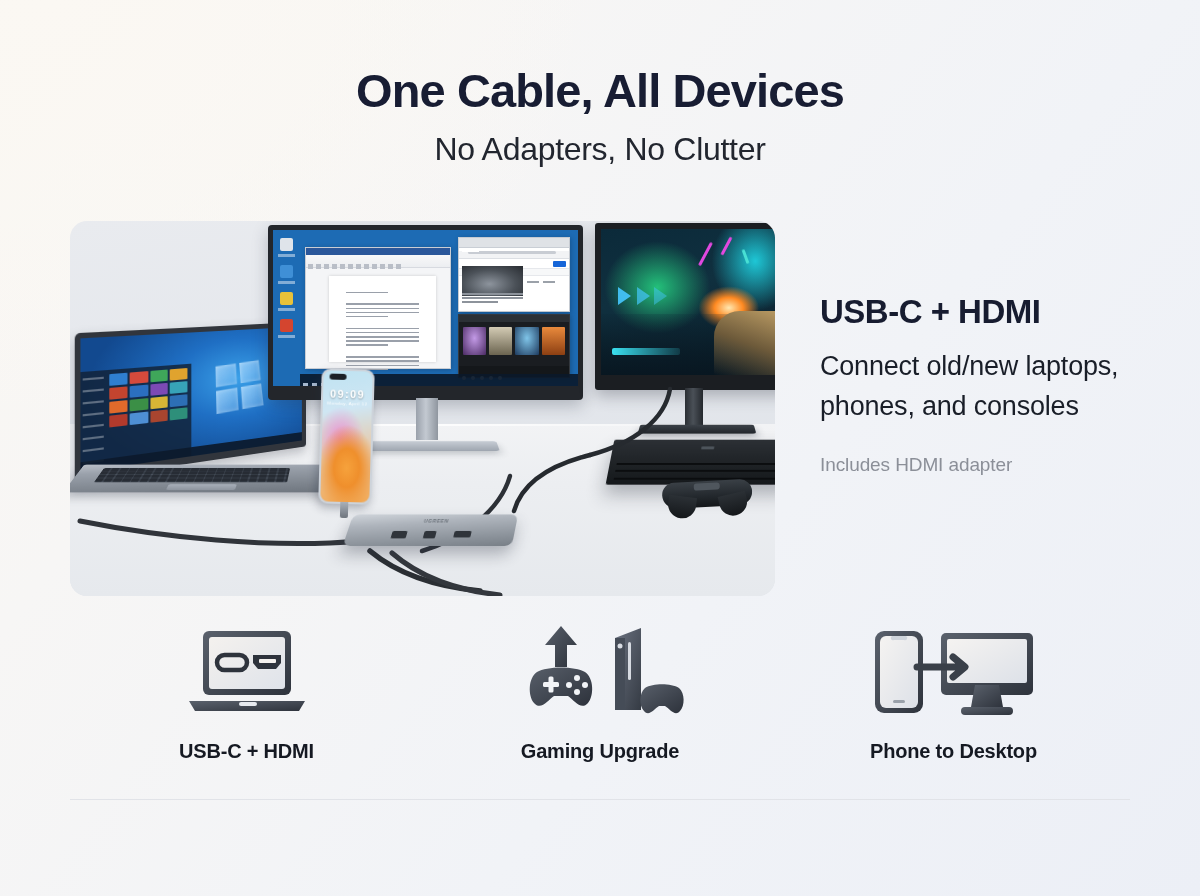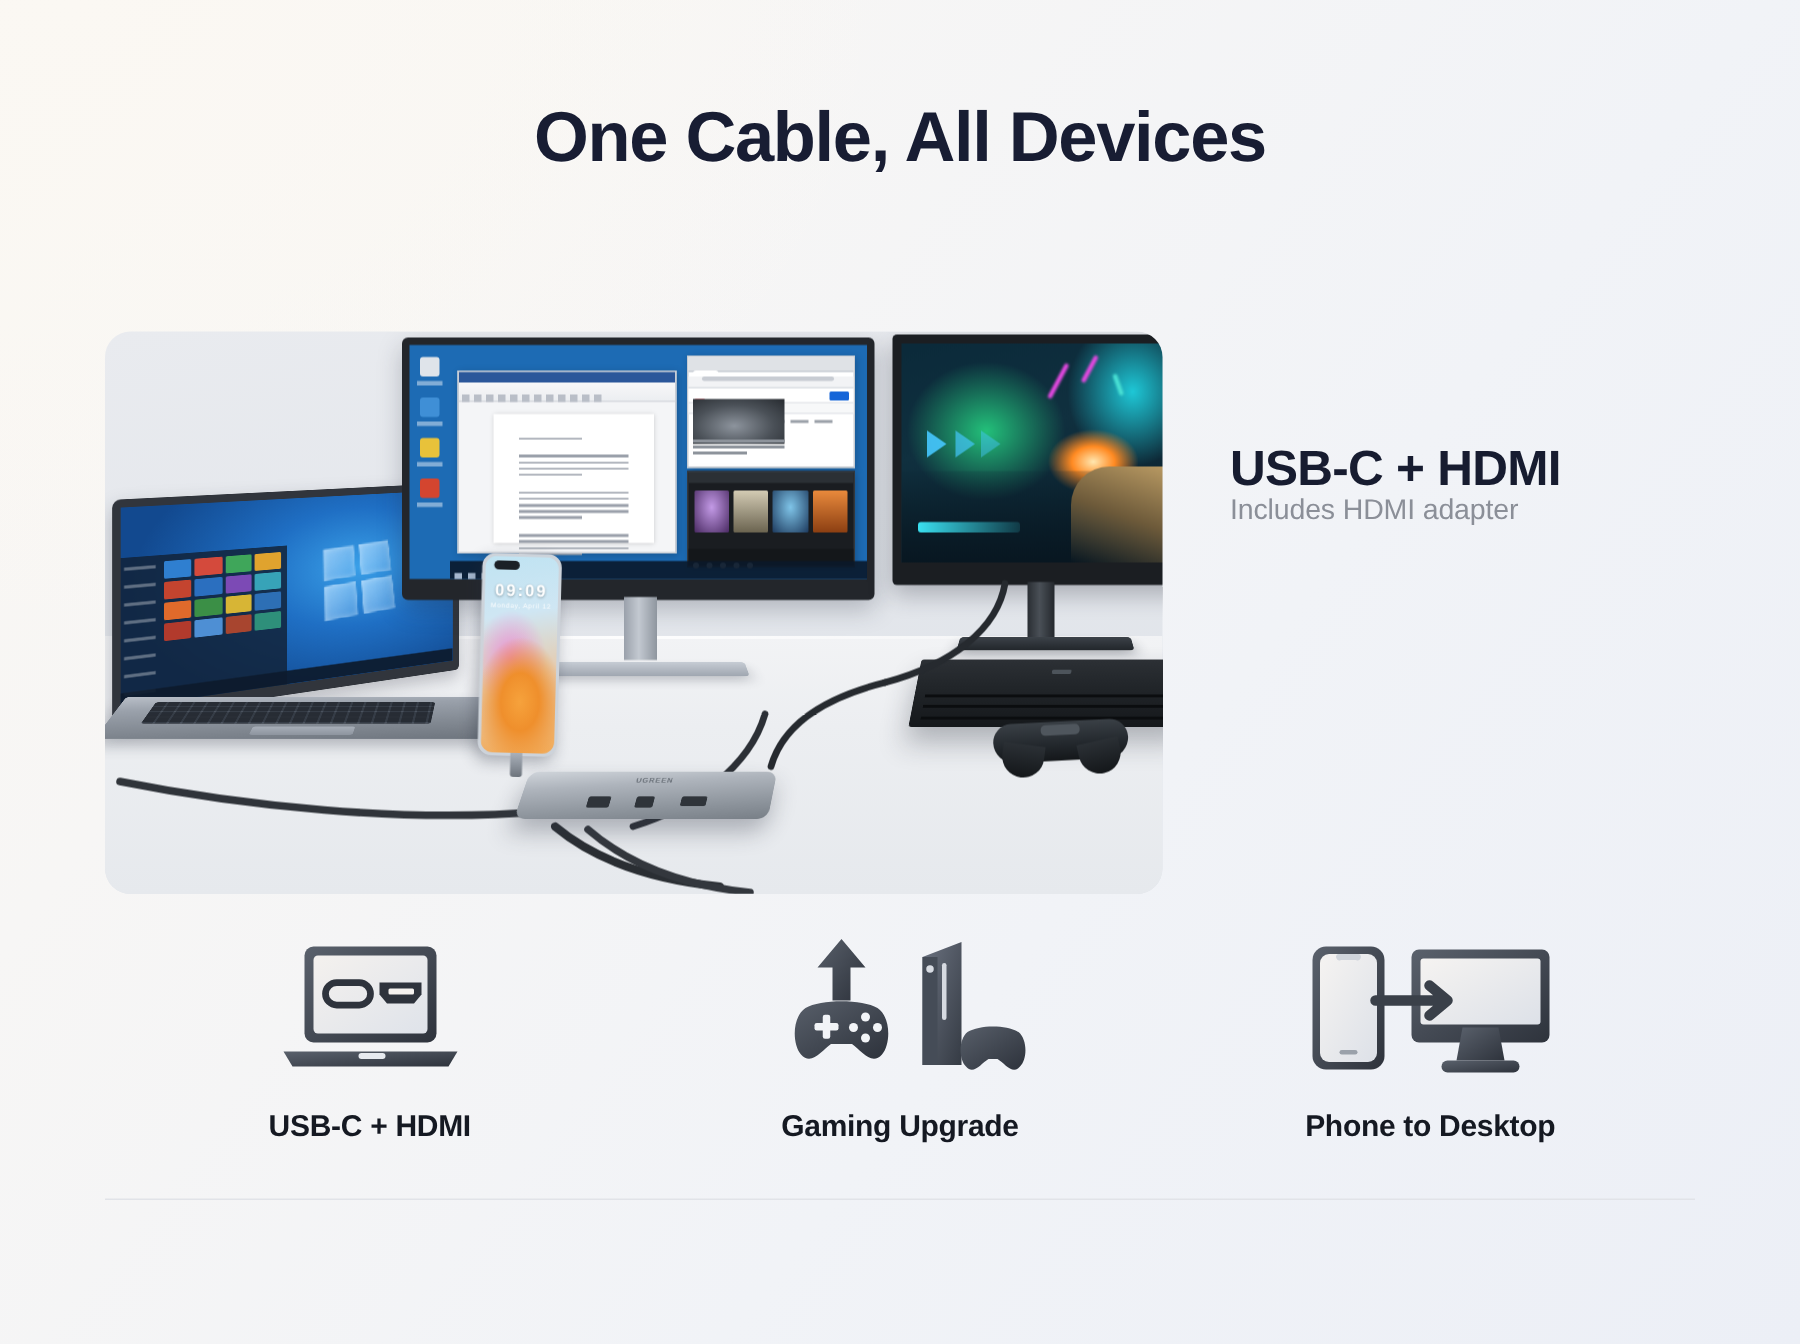--- a/index.html
+++ b/index.html
@@ -336,21 +336,21 @@
   }
   .side-h {
     font-size:33px; font-weight:bold; color:#171c30; letter-spacing:-0.5px;
     line-height:1.1;
   }
   .side-b {
     margin-top:17px; font-size:27px; color:#191e28; line-height:1.48;
     letter-spacing:-0.2px;
   }
   .side-n {
-    font-size:19px; color:#8b8f98; letter-spacing:-0.1px;
+    margin-top:27px; font-size:19px; color:#8b8f98; letter-spacing:-0.1px;
   }
 
   
   .feats {
     position:absolute; left:70px; top:618px; width:1060px;
     display:flex; justify-content:space-between; align-items:flex-start;
   }
   .feat { width:353px; text-align:center; }
   .feat-ico { height:108px; display:flex; align-items:center; justify-content:center; }
   .feat-lbl {
@@ -367,20 +367,21 @@
   .foot-1 { font-size:23px; color:#1b1f27; letter-spacing:-0.25px; }
   .foot-2 { margin-top:9px; font-size:20px; color:#9ea2aa; letter-spacing:-0.1px; }
 </style>
 </head>
 <body>
 
 <div id="infographic">
 
   <div class="hdr">
     <div class="hdr-title">One Cable, All Devices</div>
+    <div class="hdr-sub">No Adapters, No Clutter</div>
   </div>
 
   <div class="photo">
     <div class="desk"></div>
 
     <div class="laptop">
       <div class="lt-lid">
         <div class="lt-scr">
           <div class="win-logo">
             <i></i>
@@ -559,20 +560,21 @@
     <div class="hub">
       <div class="brand">UGREEN</div>
       <div class="prt p1"></div>
       <div class="prt p2"></div>
       <div class="prt p3"></div>
     </div>
   </div>
 
   <div class="side">
     <div class="side-h">USB-C + HDMI</div>
+    <div class="side-b">Connect old/new laptops, phones, and consoles</div>
     <div class="side-n">Includes HDMI adapter</div>
   </div>
 
   <div class="feats">
 
     <div class="feat">
       <div class="feat-ico">
         <svg width="132" height="98" viewBox="0 0 132 98">
           <defs>
             <linearGradient id="lg1" x1="0" y1="0" x2="1" y2="1">

